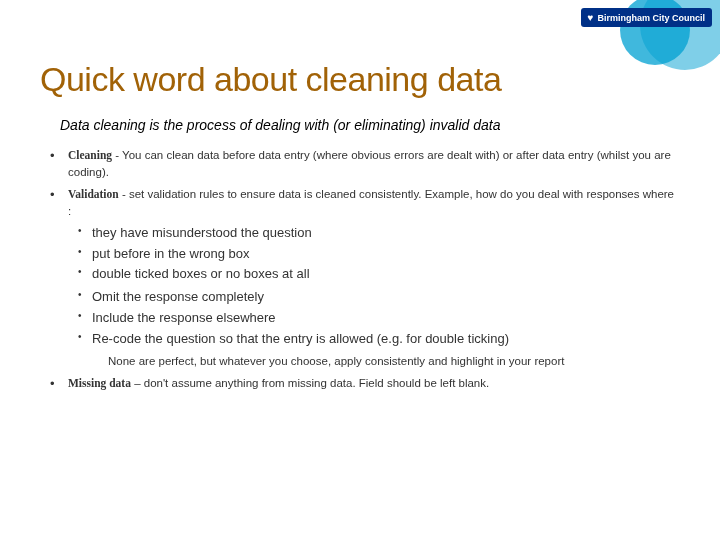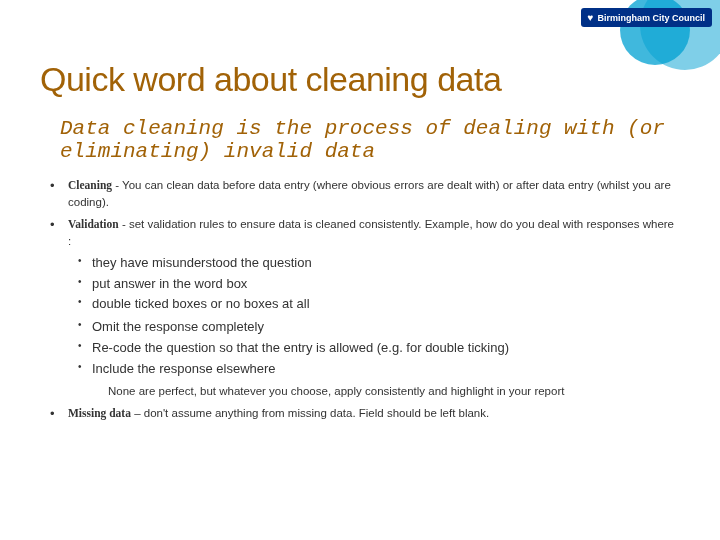--- a/index.html
+++ b/index.html
@@ -78,26 +78,25 @@
 
     .page-title {
       font-size: 34px;
       font-weight: 300;
       color: #a16207;
       margin-bottom: 18px;
       letter-spacing: -0.5px;
     }
 
     .subtitle {
-      font-size: 21px;
-      color: #a16207;
+      font-size: 14px;
+      color: #000000;
       font-style: italic;
       margin-bottom: 14px;
       margin-left: 20px;
-      font-family: Liberation Mono, monospace;
     }
 
     .bullet-list {
       list-style: none;
       margin-left: 10px;
     }
 
     .bullet-list > li {
       position: relative;
       padding-left: 18px;
@@ -188,27 +187,27 @@
         <strong>Cleaning</strong><span> - You can clean data before data entry (where obvious errors are dealt with) or after data entry (whilst you are coding).</span>
       </span>
     </li>
 
     <li>
       <span>
         <strong>Validation</strong><span> - set validation rules to ensure data is cleaned consistently. Example, how do you deal with responses where :</span>
       </span>
       <ul class="sub-list">
         <li>they have misunderstood the question</li>
-        <li>put answer in the word box</li>
+        <li>put before in the wrong box</li>
         <li>double ticked boxes or no boxes at all</li>
       </ul>
       <ul class="sub-list">
         <li>Omit the response completely</li>
+        <li>Include the response elsewhere</li>
         <li>Re-code the question so that the entry is allowed (e.g. for double ticking)</li>
-        <li>Include the response elsewhere</li>
       </ul>
       <div class="none-text">None are perfect, but whatever you choose, apply consistently and highlight in your report</div>
     </li>
 
     <li>
       <span>
         <strong>Missing data</strong><span> – don't assume anything from missing data. Field should be left blank.</span>
       </span>
     </li>
 

